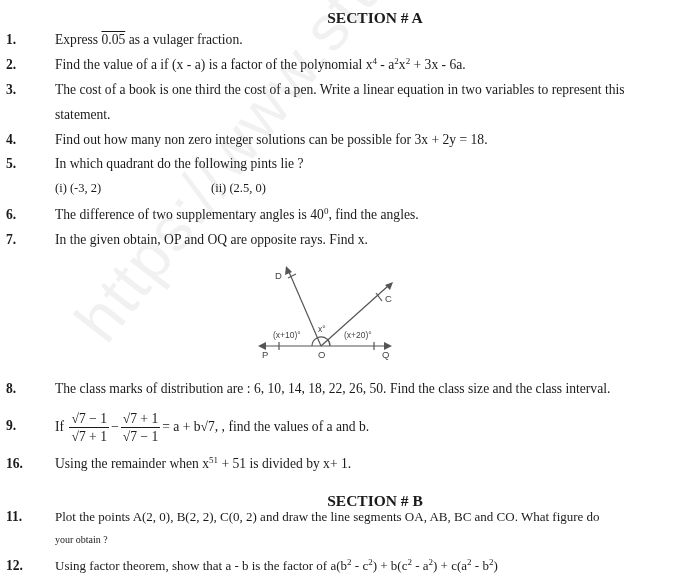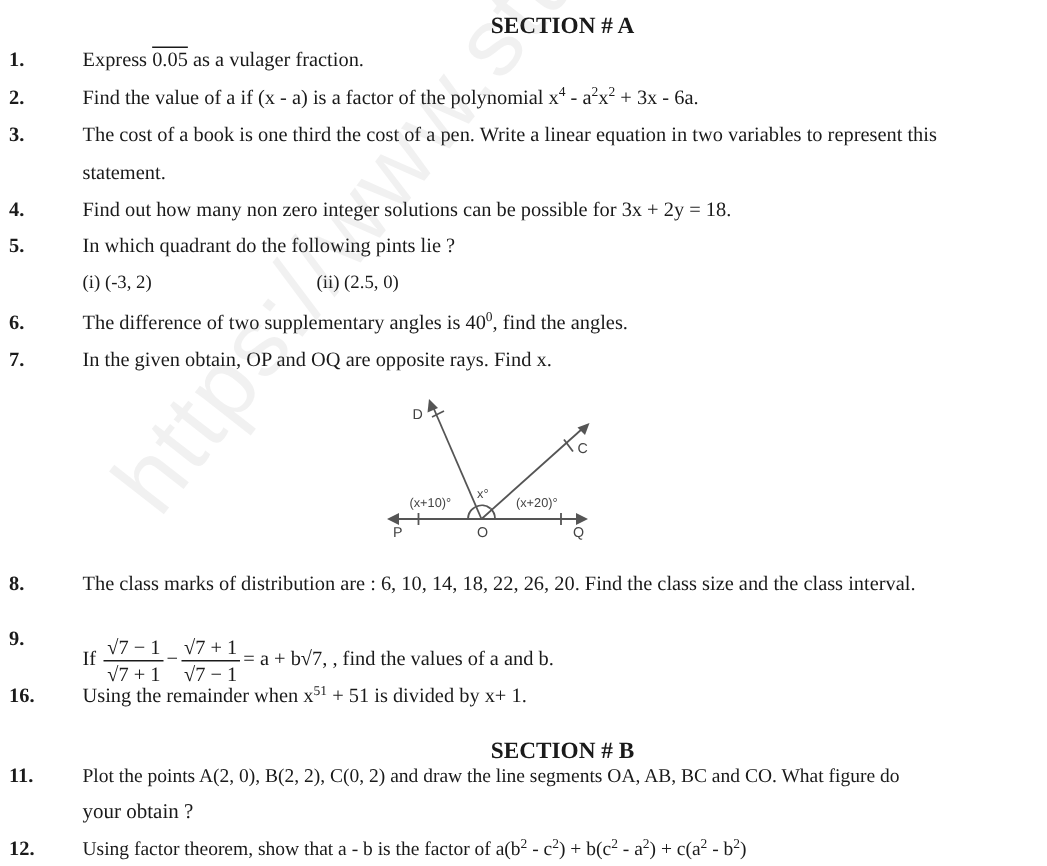--- a/index.html
+++ b/index.html
@@ -8,21 +8,21 @@
       font-family: "DejaVu Serif", "Liberation Serif", serif;
       color: #1a1a1a;
     }
     .page { position: absolute; left: 0; top: 0; width: 698px; height: 577px; font-family: "Liberation Serif", serif; font-size: 13.6px; }
     .section-title { position: absolute; left: 0; width: 678px; text-align: center; font-weight: bold; font-size: 15.5px; margin-left: 36px; }
     .q { position: absolute; left: 0; width: 698px; }
     .qnum { position: absolute; left: 6px; font-weight: bold; }
     .qtext { position: absolute; left: 55px; white-space: nowrap; }
     sup { font-size: 9px; vertical-align: 5px; line-height: 0; }
     .overline { text-decoration: overline; }
-    .frac { display: inline-block; vertical-align: middle; text-align: center; margin: 13px 2px; }
+    .frac { display: inline-block; vertical-align: middle; text-align: center; margin: 0 2px; }
     .frac .num { display: block; border-bottom: 1px solid #1a1a1a; padding: 0 2px; line-height: 17px; }
     .frac .den { display: block; padding: 0 2px; line-height: 17px; }
     .figure { position: absolute; left: 255px; top: 258px; width: 175px; height: 110px; }
     .watermark { position: absolute; left: 0; top: 0; width: 698px; height: 577px; pointer-events: none; }
     .watermark span {
       position: absolute; left: 60px; top: 310px; font-family: "Liberation Sans", sans-serif;
       font-size: 64px; color: rgba(120,120,120,0.10); transform: rotate(-52deg); transform-origin: left top;
       white-space: nowrap; letter-spacing: 2px;
     }
   </style>
@@ -108,21 +108,21 @@
         <text x="127" y="100">Q</text>
         <text x="18" y="80" font-size="8.5">(x+10)°</text>
         <text x="63" y="74" font-size="8.5">x°</text>
         <text x="89" y="80" font-size="8.5">(x+20)°</text>
       </g>
     </svg>
   </div>
 
   <div class="q" style="top:381px;">
     <span class="qnum">8.</span>
-    <span class="qtext">The class marks of distribution are : 6, 10, 14, 18, 22, 26, 20. Find the class size and the class interval.</span>
+    <span class="qtext">The class marks of distribution are : 6, 10, 14, 18, 22, 26, 50. Find the class size and the class interval.</span>
   </div>
 
   <div class="q" style="top:410px;">
     <span class="qnum" style="top:8px;">9.</span>
     <span class="qtext" style="top:0;">
       <span>If</span>
       <span class="frac"><span class="num">√7 − 1</span><span class="den">√7 + 1</span></span><span>−</span><span class="frac"><span class="num">√7 + 1</span><span class="den">√7 − 1</span></span><span>= a + b√7, , find the values of a and b.</span>
     </span>
   </div>
 
@@ -131,21 +131,21 @@
     <span class="qtext"><span>Using the remainder when x</span><sup>51</sup><span> + 51 is  divided by x+ 1.</span></span>
   </div>
 
   <div class="section-title" style="top:492px;">SECTION # B</div>
 
   <div class="q" style="top:509px;">
     <span class="qnum">11.</span>
     <span class="qtext" style="font-size:13px;">Plot the points A(2, 0), B(2, 2),  C(0, 2) and draw the line segments OA, AB, BC and CO. What figure do</span>
   </div>
   <div class="q" style="top:534px;">
-    <span class="qtext" style="font-size:14px;">your obtain ?</span>
+    <span class="qtext" style="font-size:10px;">your obtain ?</span>
   </div>
 
   <div class="q" style="top:558px;">
     <span class="qnum">12.</span>
     <span class="qtext" style="font-size:13px;"><span>Using factor theorem, show that a - b is the factor of a(b</span><sup>2</sup><span> - c</span><sup>2</sup><span>) + b(c</span><sup>2</sup><span> - a</span><sup>2</sup><span>) + c(a</span><sup>2</sup><span> - b</span><sup>2</sup><span>)</span></span>
   </div>
 
   <div class="watermark">
     <span>https://www.studiestoday.com</span>
   </div>

